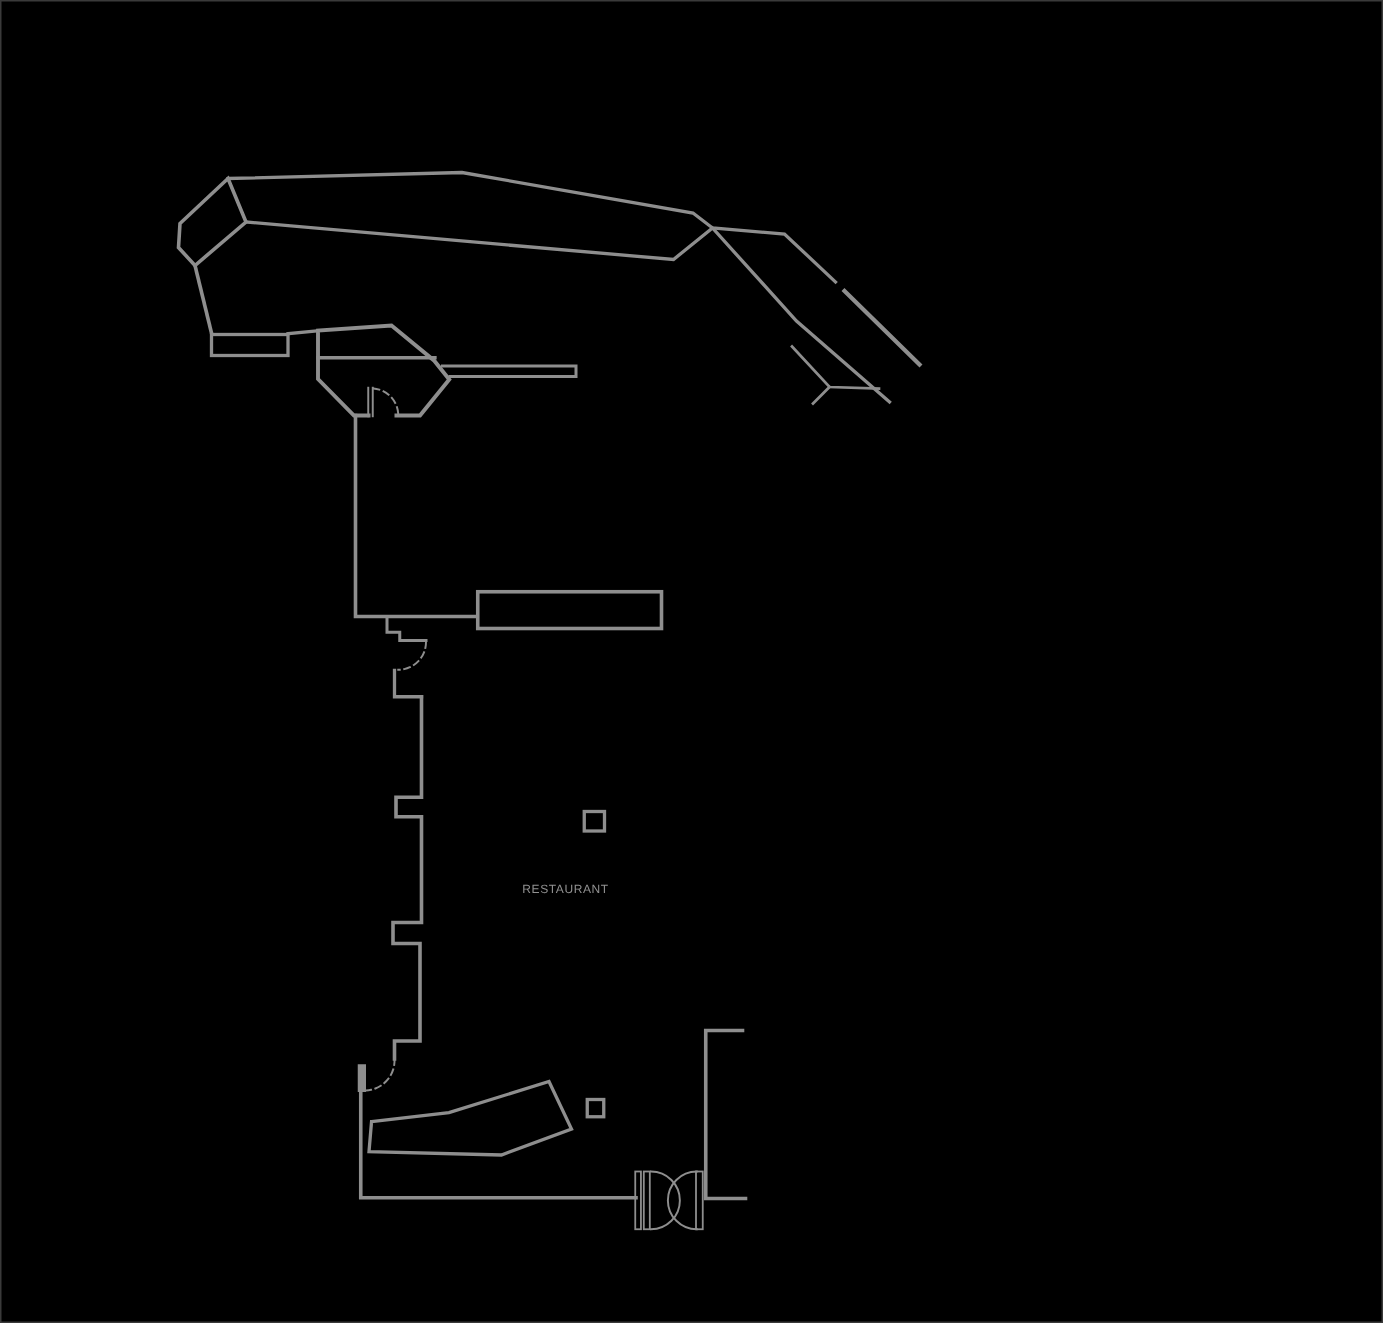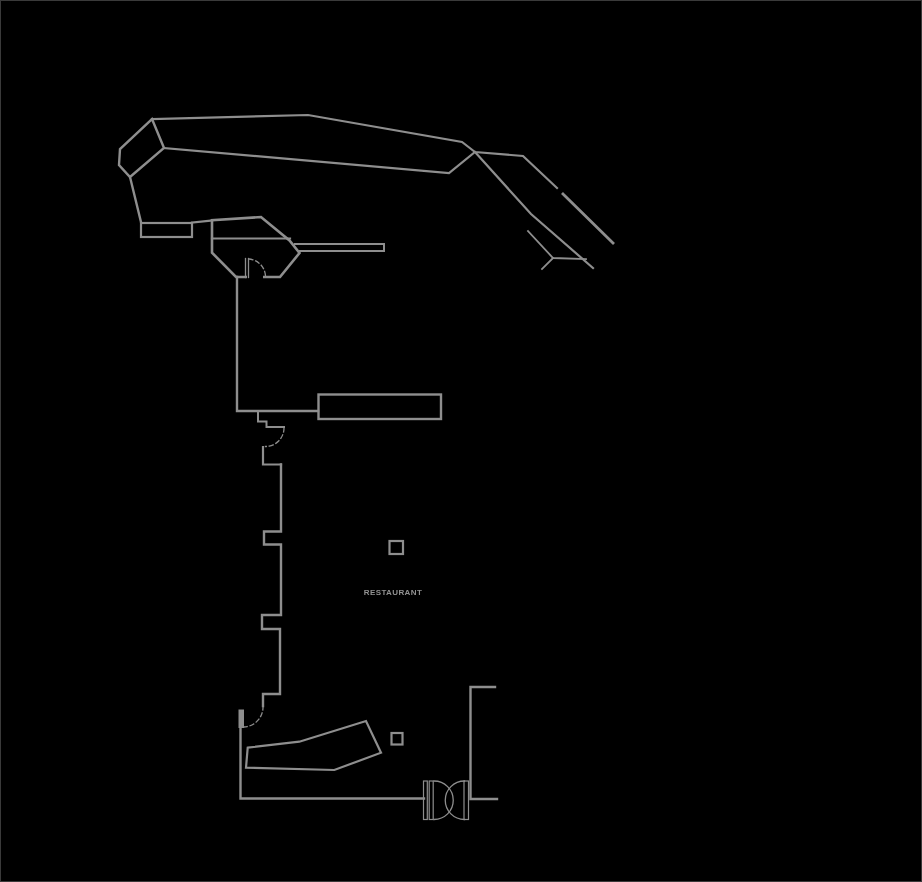--- a/index.html
+++ b/index.html
@@ -17,26 +17,26 @@
     box-sizing: border-box;
     overflow: hidden;
   }
   #plan-svg {
     position: absolute;
     left: 0;
     top: 0;
   }
   #room-label {
     position: absolute;
-    left: 392px;
+    left: 376px;
     top: 587px;
     transform: translateX(-50%);
     color: #919191;
     font-size: 8px;
-    font-weight: 700;
+    font-weight: 400;
     letter-spacing: 0.4px;
     white-space: nowrap;
     user-select: none;
   }
 </style>
 </head>
 <body>
 
 <div id="stage" style="width: 922px; height: 882px; background: rgb(0, 0, 0); border-color: rgb(58, 58, 58);">
   <svg id="plan-svg" width="922" height="882" viewBox="0 0 922 882">

